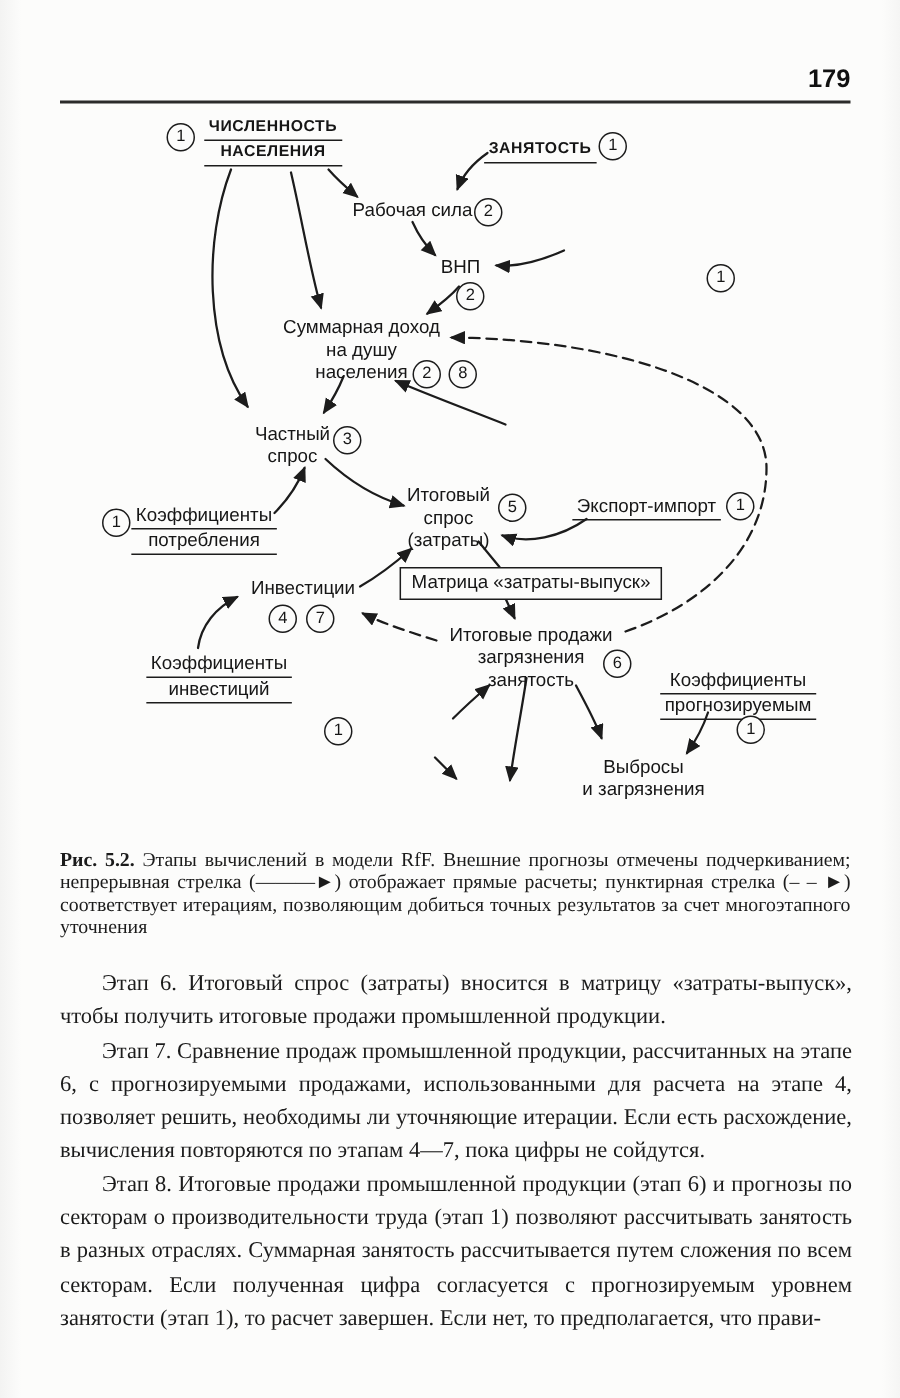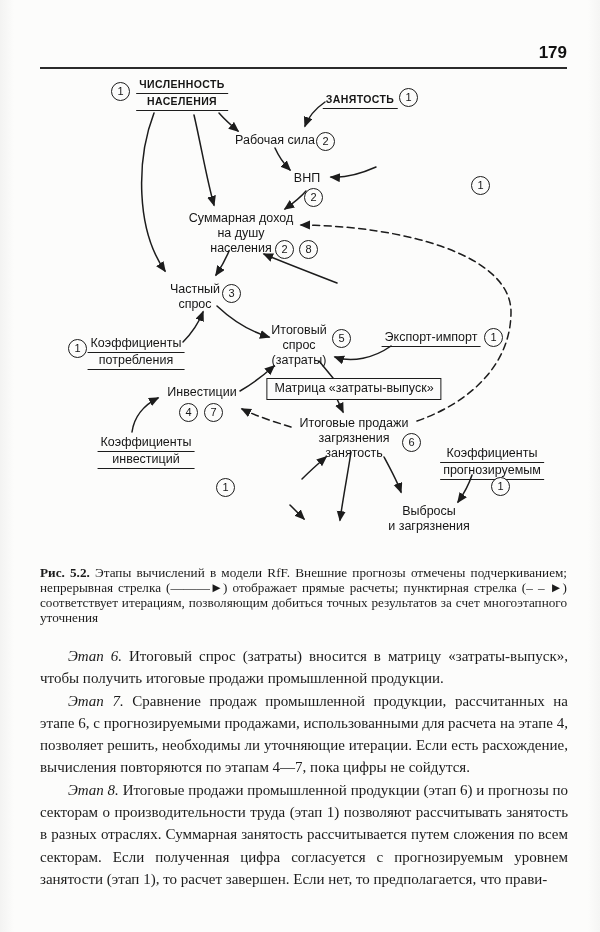--- a/index.html
+++ b/index.html
@@ -29,21 +29,21 @@
     display:flex;align-items:center;justify-content:center;background:#fcfcfb;
     font:11px/11px "Liberation Sans",sans-serif;color:#161616;}
   
   .caption{position:absolute;left:40px;top:566px;width:527px;text-align:justify;
     font:13.2px/14.9px "Liberation Serif","DejaVu Serif",serif;color:#1b1b1b;}
   .caption .cap-label{font-weight:bold;}
   
   .bodytext{position:absolute;left:40px;top:645px;width:528px;
     font:15px/22.3px "Liberation Serif","DejaVu Serif",serif;color:#1b1b1b;}
   .bodytext p{margin:0;text-align:justify;text-indent:28px;}
-  .bodytext .lead{font-style:italic;}
+  .bodytext .lead{}
 </style>
 </head>
 <body>
 
 <div class="page">
 
   <div class="pagenum">179</div>
   <div class="headrule"></div>
 
   <div class="diagram">

